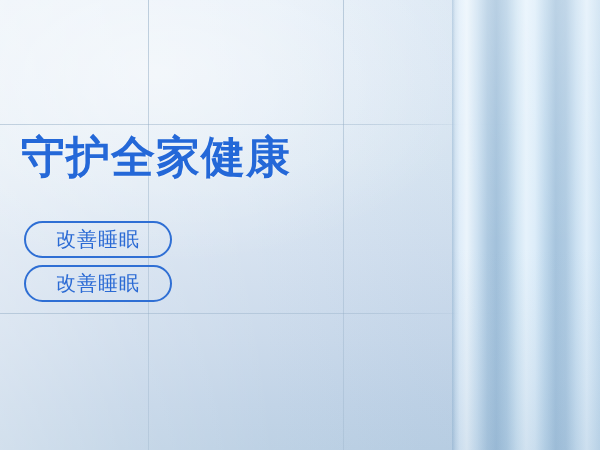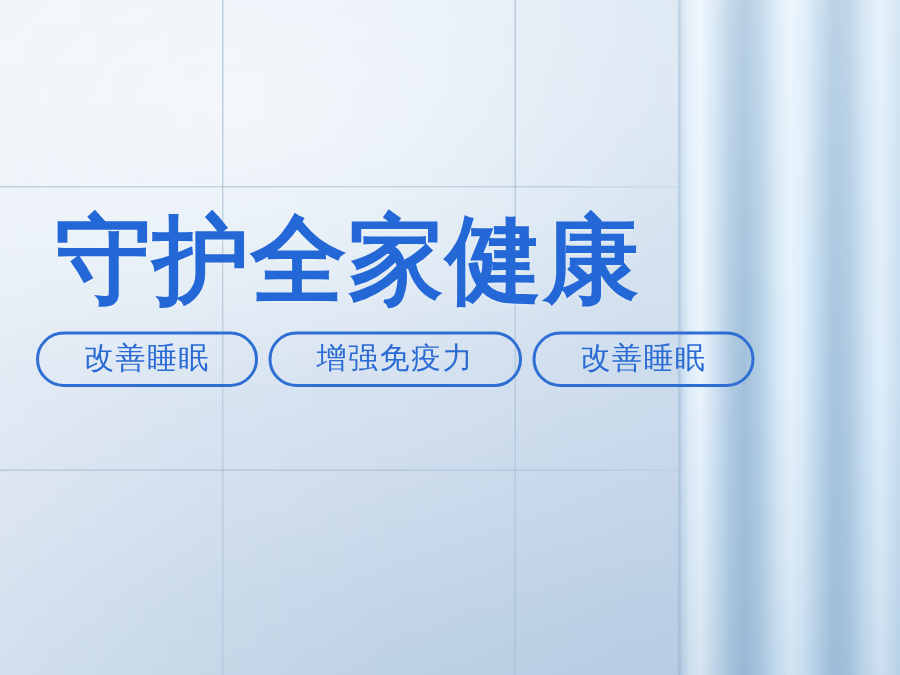--- a/index.html
+++ b/index.html
@@ -135,37 +135,38 @@
     left: 0;
     top: 0;
     width: 100%;
     height: 100%;
   }
 
   .headline {
     position: absolute;
     left: 21px;
     top: 122px;
-    margin: 16px;
-    font-size: 64px;
+    margin: 0;
+    font-size: 44px;
     line-height: 70px;
     font-weight: bold;
     letter-spacing: 1px;
     color: #2468d8;
     white-space: nowrap;
     text-shadow: 0 1px 2px rgba(255,255,255,0.35);
   }
 
   .pill-row {
     position: absolute;
     left: 24px;
     top: 221px;
     display: flex;
     gap: 7px;
     align-items: center;
+    flex-direction: column;
   }
 
   .pill {
     height: 37px;
     box-sizing: border-box;
     border: 2px solid #2f6fd4;
     border-radius: 19px;
     color: #2a6ad4;
     font-size: 20px;
     line-height: 33px;
@@ -195,18 +196,17 @@
     <div class="column-shade"></div>
   </div>
   <div class="column-edge"></div>
 
   <div class="content">
 
     <h1 class="headline">守护全家健康</h1>
 
     <div class="pill-row">
       <div class="pill">改善睡眠</div>
-      <div class="pill">增强免疫力</div>
       <div class="pill">改善睡眠</div>
     </div>
 
   </div>
 </div>
 
 </body></html>

